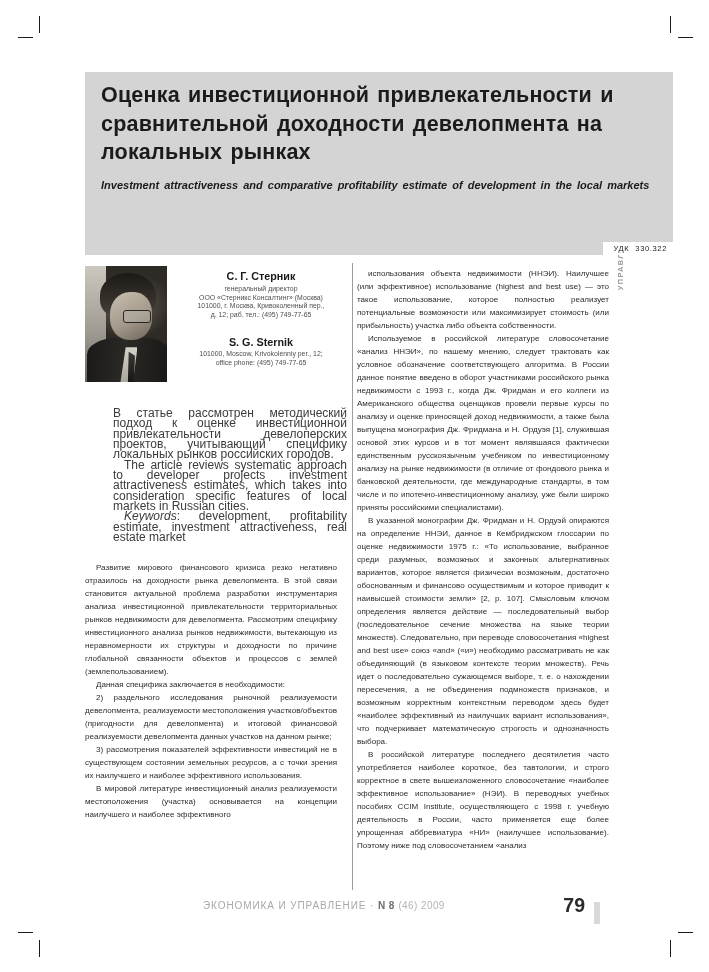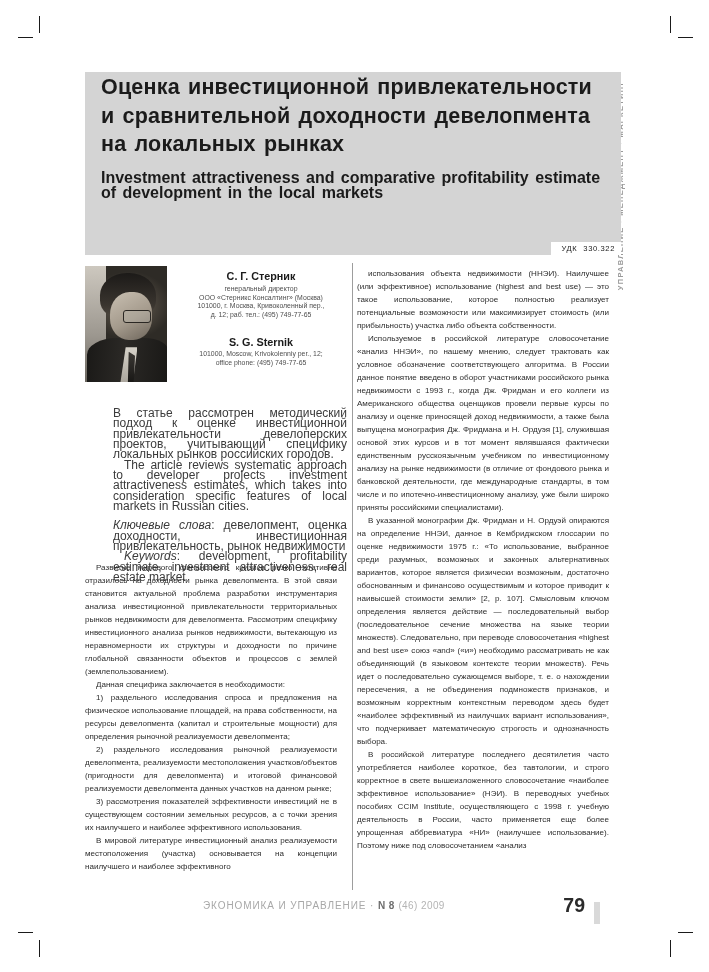--- a/index.html
+++ b/index.html
@@ -52,42 +52,43 @@
     width: 1px;
     height: 0px;
     background: #cfcfcf;
   }
 
   
   #header-band {
     position: absolute;
     left: 85px;
     top: 72px;
-    width: 536px;
+    width: 588px;
     height: 183px;
     background: #d4d4d4;
     box-sizing: border-box;
-    padding: 1px 16px 0 16px;
+    padding: 9px 16px 0 16px;
   }
   #title-ru {
     font-size: 21.5px;
     font-weight: bold;
     line-height: 28.5px;
     color: #1b1b1b;
     letter-spacing: 0.2px;
     margin: 0;
     word-spacing: 2px;
   }
   #title-en {
     margin: 11px 0 0 0;
-    font-size: 16px;
+    font-size: 11px;
     font-weight: bold;
     line-height: 15.5px;
     color: #1b1b1b;
     word-spacing: 2px;
+    font-style: italic;
   }
   #udk-box {
     position: absolute;
     right: 0px;
     bottom: 0px;
     background: #ffffff;
     padding: 2px 6px 2px 10px;
     font-size: 7.6px;
     font-weight: normal;
     letter-spacing: 0.6px;
@@ -291,30 +292,28 @@
   <div class="author-meta">101000, г. Москва, Кривоколенный пер.,</div>
   <div class="author-meta">д. 12; раб. тел.: (495) 749-77-65</div>
   <div class="author-name-en">S. G. Sternik</div>
   <div class="author-meta">101000, Moscow, Krivokolenniy per., 12;</div>
   <div class="author-meta">office phone: (495) 749-77-65</div>
 </div>
 
 <div id="abstract">
   <p>В статье рассмотрен методический подход к оценке инвестиционной привлекательности девелоперских проектов, учитывающий специфику локальных рынков российских городов.</p>
   <p class="indent">The article reviews systematic approach to developer projects investment attractiveness estimates, which takes into consideration specific features of local markets in Russian cities.</p>
-  <p class="gap"><span class="kw-lead">Ключевые слова</span><span>: девелопмент, оценка доходности, инвестиционная привлекательность, рынок недвижимости</span></p>
   <p class="indent"><span class="kw-lead">Keywords</span><span>: development, profitability estimate, investment attractiveness, real estate market</span></p>
 </div>
 
 <div id="col-divider"></div>
 
 <div class="col" id="col-left">
   <p>Развитие мирового финансового кризиса резко негативно отразилось на доходности рынка девелопмента. В этой связи становится актуальной проблема разработки инструментария анализа инвестиционной привлекательности территориальных рынков недвижимости для девелопмента. Рассмотрим специфику инвестиционного анализа рынков недвижимости, вытекающую из неравномерности их структуры и доходности по причине глобальной связанности объектов и процессов с землей (землепользованием).</p>
   <p>Данная специфика заключается в необходимости:</p>
-  <p>1) раздельного исследования спроса и предложения на физическое использование площадей, на права собственности, на ресурсы девелопмента (капитал и строительные мощности) для определения рыночной реализуемости девелопмента;</p>
   <p>2) раздельного исследования рыночной реализуемости девелопмента, реализуемости местоположения участков/объектов (пригодности для девелопмента) и итоговой финансовой реализуемости девелопмента данных участков на данном рынке;</p>
   <p>3) рассмотрения показателей эффективности инвестиций не в существующем состоянии земельных ресурсов, а с точки зрения их наилучшего и наиболее эффективного использования.</p>
   <p>В мировой литературе инвестиционный анализ реализуемости местоположения (участка) основывается на концепции наилучшего и наиболее эффективного</p>
 </div>
 
 <div class="col" id="col-right">
   <p>использования объекта недвижимости (ННЭИ). Наилучшее (или эффективное) использование (highest and best use) — это такое использование, которое полностью реализует потенциальные возможности или максимизирует стоимость (или прибыльность) участка либо объекта собственности.</p>
   <p>Используемое в российской литературе словосочетание «анализ ННЭИ», по нашему мнению, следует трактовать как условное обозначение соответствующего алгоритма. В России данное понятие введено в оборот участниками российского рынка недвижимости с 1993 г., когда Дж. Фридман и его коллеги из Американского общества оценщиков провели первые курсы по анализу и оценке приносящей доход недвижимости, а также была выпущена монография Дж. Фридмана и Н. Ордуэя [1], служившая основой этих курсов и в тот момент являвшаяся фактически единственным русскоязычным учебником по инвестиционному анализу на рынке недвижимости (в отличие от фондового рынка и банковской деятельности, где международные стандарты, в том числе и по ипотечно-инвестиционному анализу, уже были широко приняты российскими специалистами).</p>
   <p>В указанной монографии Дж. Фридман и Н. Ордуэй опираются на определение ННЭИ, данное в Кембриджском глоссарии по оценке недвижимости 1975 г.: «То использование, выбранное среди разумных, возможных и законных альтернативных вариантов, которое является физически возможным, достаточно обоснованным и финансово осуществимым и которое приводит к наивысшей стоимости земли» [2, p. 107]. Смысловым ключом определения является действие — последовательный выбор (последовательное сечение множества на языке теории множеств). Следовательно, при переводе словосочетания «highest and best use» союз «and» («и») необходимо рассматривать не как объединяющий (в языковом контексте теории множеств). Речь идет о последовательно сужающемся выборе, т. е. о нахождении пересечения, а не объединения подмножеств признаков, и возможным корректным контекстным переводом здесь будет «наиболее эффективный из наилучших вариант использования», что подчеркивает математическую строгость и однозначность выбора.</p>
   <p>В российской литературе последнего десятилетия часто употребляется наиболее короткое, без тавтологии, и строго корректное в свете вышеизложенного словосочетание «наиболее эффективное использование» (НЭИ). В переводных учебных пособиях CCIM Institute, осуществляющего с 1998 г. учебную деятельность в России, часто применяется еще более упрощенная аббревиатура «НИ» (наилучшее использование). Поэтому ниже под словосочетанием «анализ</p>

